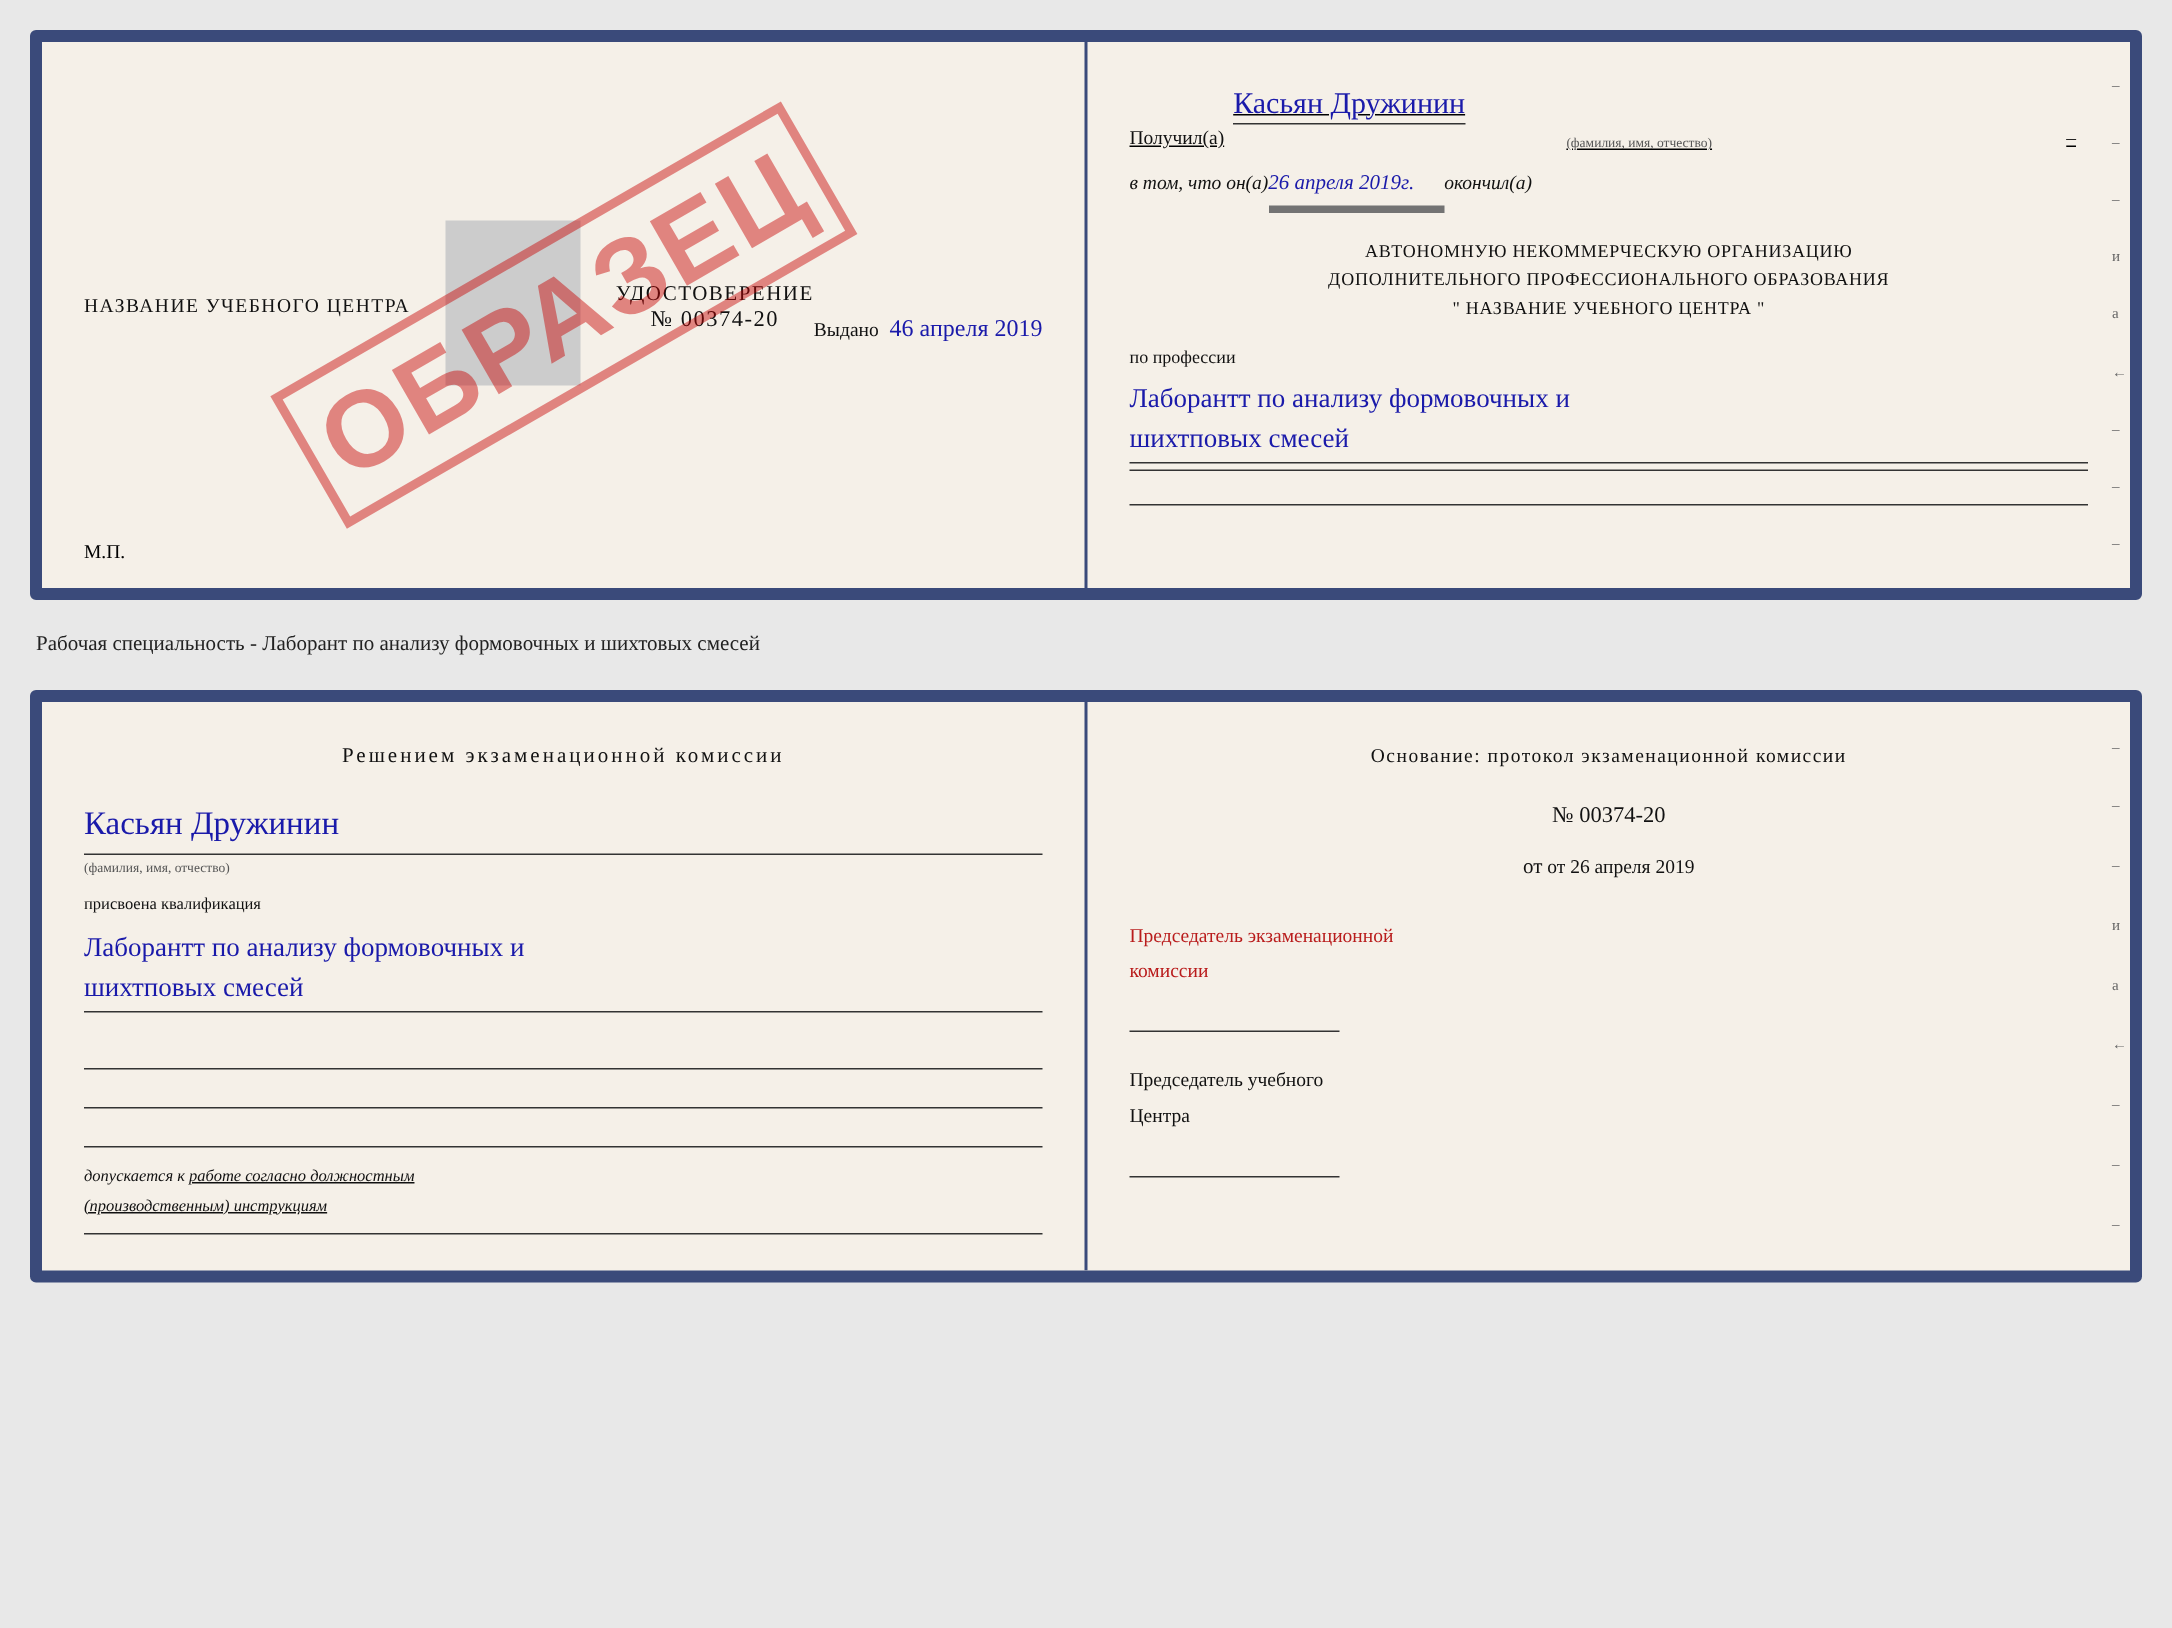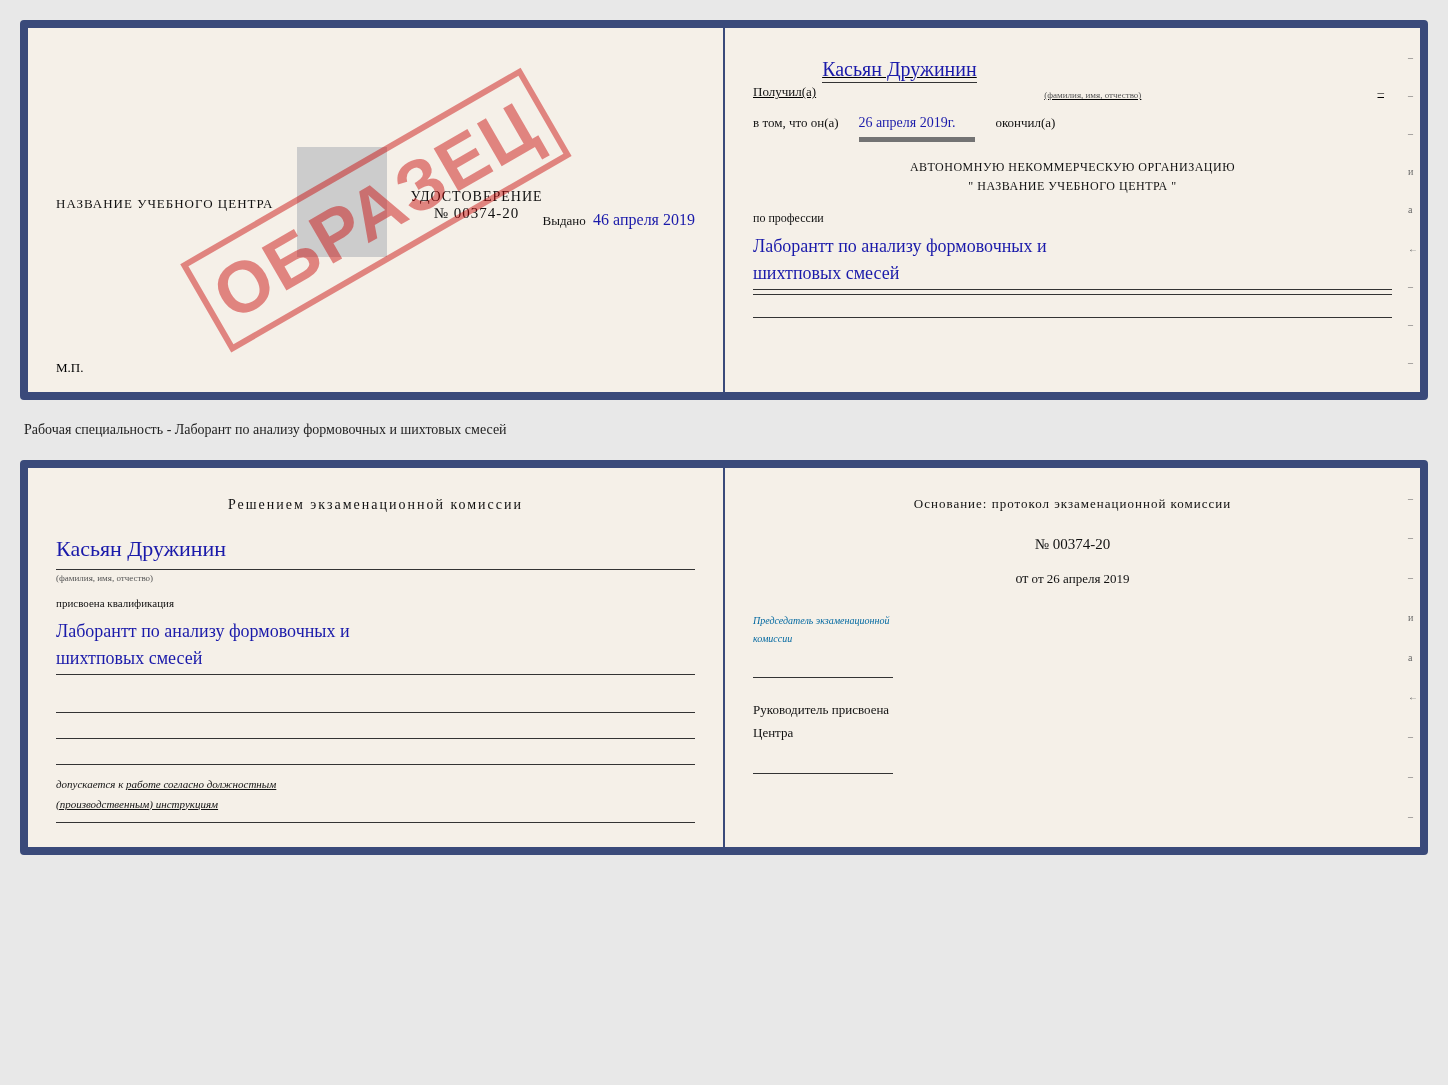--- a/index.html
+++ b/index.html
@@ -153,22 +153,23 @@
       font-size: 9px;
       color: #555;
       text-align: center;
       width: 100%;
       margin-top: 2px;
     }
 
     .vtom-line {
       display: flex;
       align-items: baseline;
-      gap: 20px;
+      gap: 0;
       margin: 8px 0 16px 0;
+      font-style: italic;
     }
 
     .vtom-label {
       font-size: 13px;
       white-space: nowrap;
       color: #111;
     }
 
     .handwritten-date {
       font-family: 'Segoe Script', 'Brush Script MT', cursive;
@@ -313,24 +314,23 @@
     }
 
     .ot-date {
       text-align: center;
       font-size: 13px;
       color: #111;
       margin-bottom: 20px;
     }
 
     .predsedatel-block {
-      font-size: 10px;
-      color: #0369a1;
+      font-size: 13px;
+      color: #b91c1c;
       margin-bottom: 20px;
-      font-style: italic;
     }
 
     .signature-line {
       border-bottom: 1px solid #333;
       width: 140px;
       height: 22px;
       margin-top: 8px;
     }
 
     .rukovoditel-block {
@@ -390,20 +390,21 @@
       </div>
 
       <div class="vtom-line">
         <span class="vtom-label">в том, что он(а)</span>
         <span class="handwritten-date">26 апреля 2019г.</span>
         <span class="okonchil-label">окончил(а)</span>
       </div>
 
       <div class="org-block">
         <div>АВТОНОМНУЮ НЕКОММЕРЧЕСКУЮ ОРГАНИЗАЦИЮ</div>
+        <div>ДОПОЛНИТЕЛЬНОГО ПРОФЕССИОНАЛЬНОГО ОБРАЗОВАНИЯ</div>
         <div>"  НАЗВАНИЕ УЧЕБНОГО ЦЕНТРА  "</div>
       </div>
 
       <div class="po-professii-label">по профессии</div>
       <div class="handwritten-profession" style="white-space:pre-line;">Лаборантт по анализу формовочных и
 шихтповых смесей</div>
       <div style="border-bottom:1px solid #333; margin-top: 4px;"></div>
       <div style="border-bottom:1px solid #333; margin-top: 22px;"></div>
 
       <div class="right-edge-marks">
@@ -461,21 +462,21 @@
         <span>от 26 апреля 2019</span>
       </div>
 
       <div class="predsedatel-block">
         <div style="white-space:pre-line;">Председатель экзаменационной
 комиссии</div>
         <div class="signature-line"></div>
       </div>
 
       <div class="rukovoditel-block">
-        <div style="white-space:pre-line;">Руководитель присвоена
+        <div style="white-space:pre-line;">Председатель учебного
 Центра</div>
         <div class="signature-line"></div>
       </div>
 
       <div class="right-edge-marks">
         <span>–</span>
         <span>–</span>
         <span>–</span>
         <span>и</span>
         <span>а</span>

